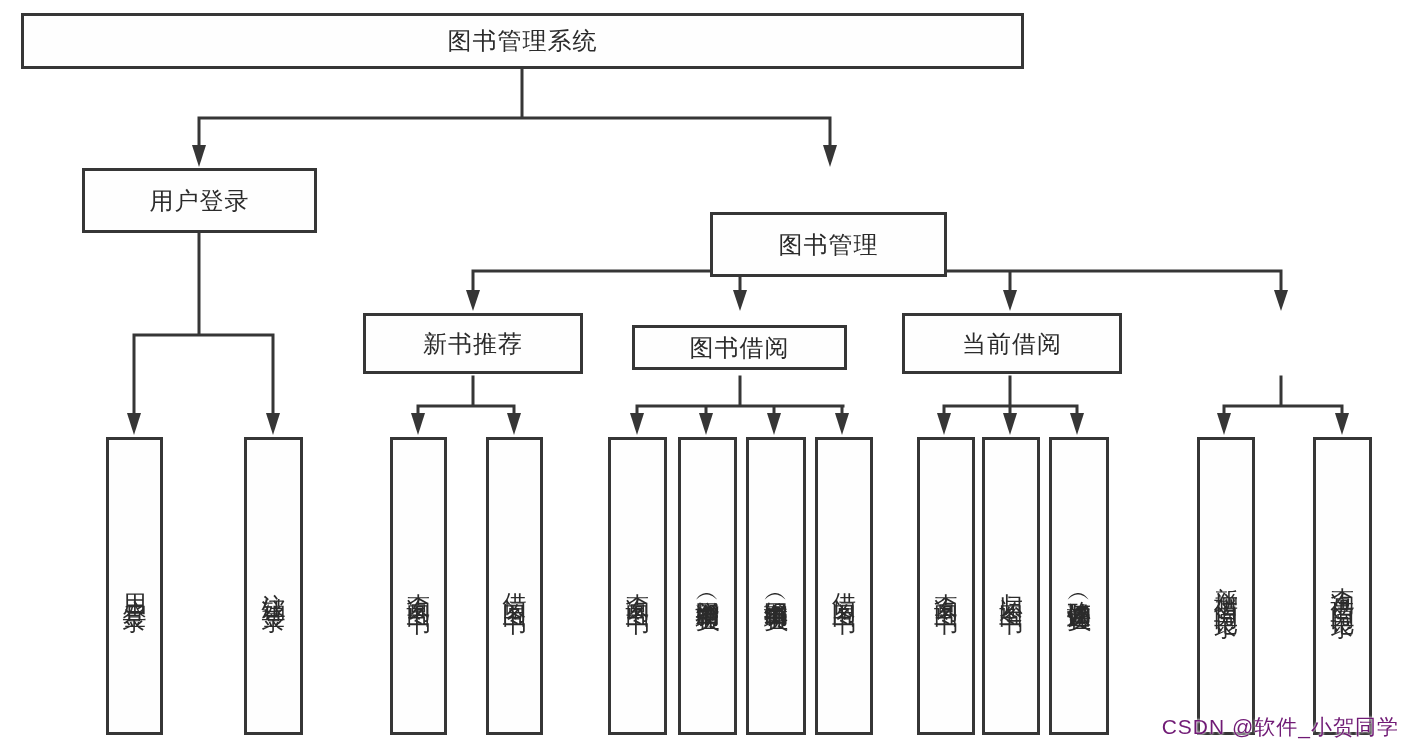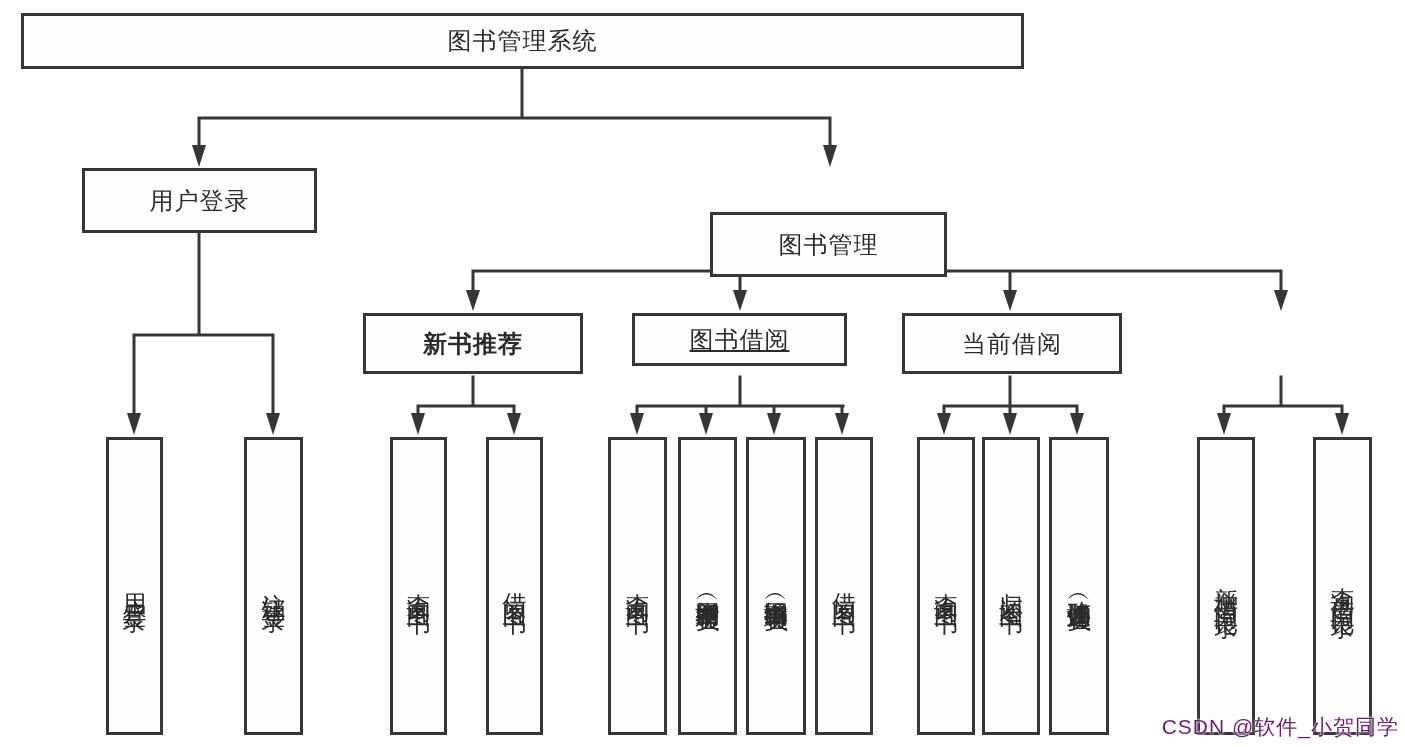--- a/index.html
+++ b/index.html
@@ -86,24 +86,24 @@
     <span>图书管理系统</span>
   </div>
 
   <div class="box h-box" style="left:82px; top:168px; width:235px; height:65px;">
     <span>用户登录</span>
   </div>
   <div class="box h-box" style="left:710px; top:168px; width:237px; height:65px;margin-top:44px;">
     <span>图书管理</span>
   </div>
 
-  <div class="box h-box" style="left:363px; top:313px; width:220px; height:61px;font-weight:bold;">
+  <div class="box h-box" style="left:363px; top:313px; width:220px; height:61px;">
     <span>新书推荐</span>
   </div>
-  <div class="box h-box" style="left:632px; top:313px; width:215px; height:53px;text-decoration:underline;">
+  <div class="box h-box" style="left:632px; top:325px; width:215px; height:45px;">
     <span>图书借阅</span>
   </div>
   <div class="box h-box" style="left:902px; top:313px; width:220px; height:61px;">
     <span>当前借阅</span>
   </div>
 
   <div class="box v-box" style="left:106px; top:437px; width:57px; height:298px;">
     <span>用户登录</span>
   </div>
   <div class="box v-box" style="left:244px; top:437px; width:59px; height:298px;">

